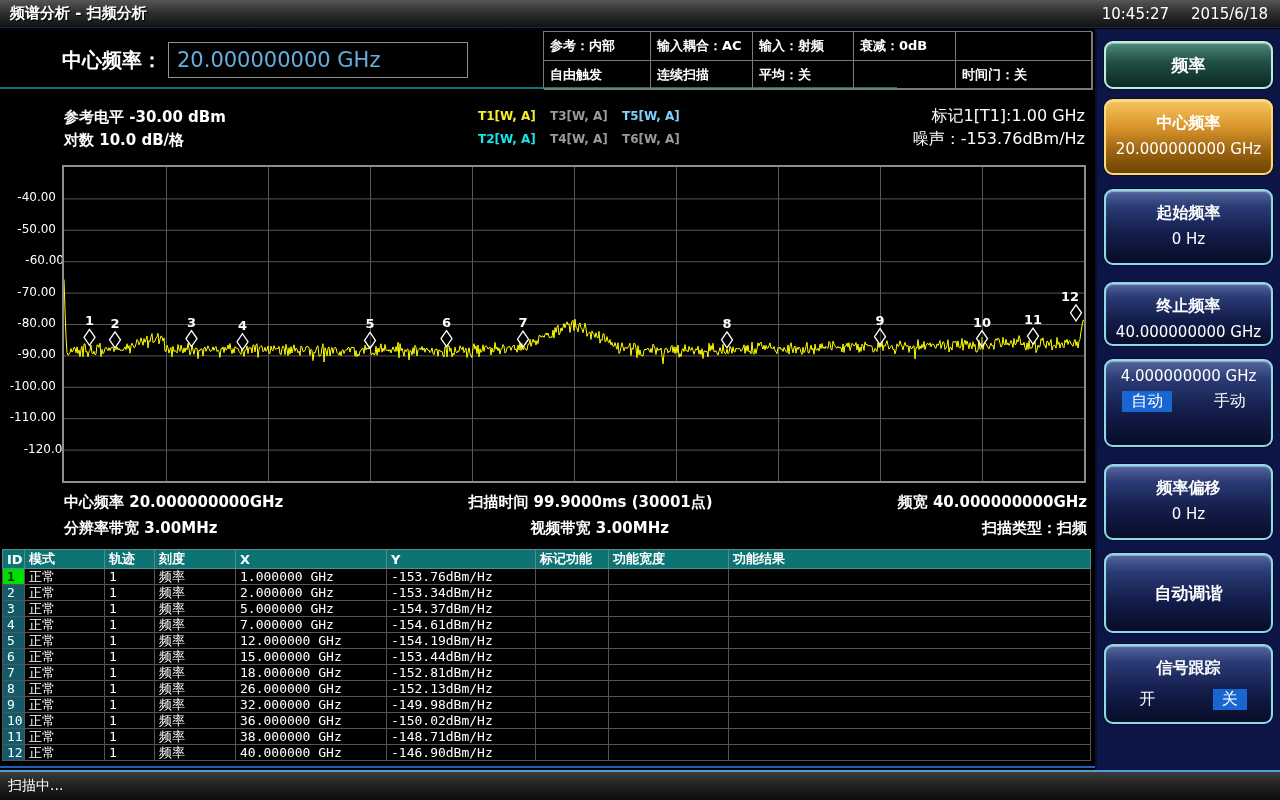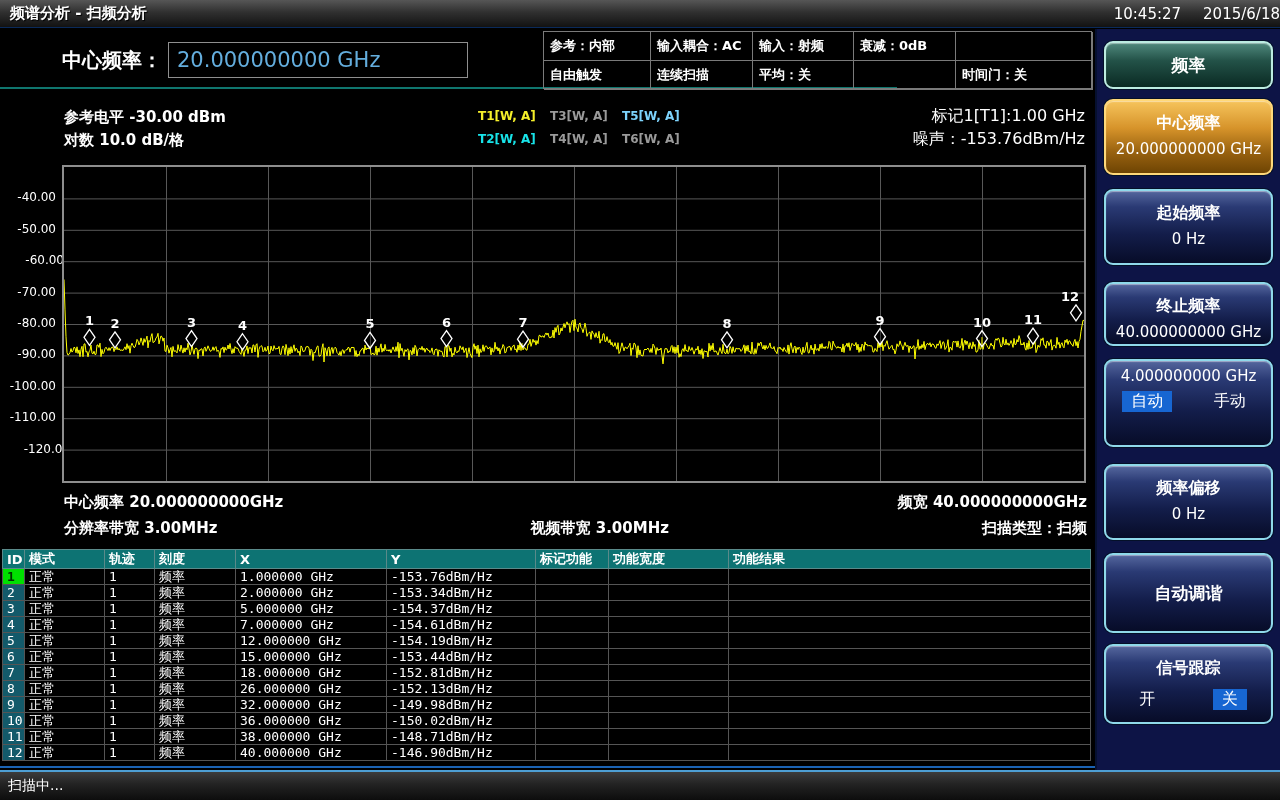--- a/index.html
+++ b/index.html
@@ -9,21 +9,21 @@
     font-family:"DejaVu Sans","Liberation Sans",sans-serif; color:#fff;
   }
   
   .titlebar {
     position:absolute; left:0; top:0; width:1280px; height:28px;
     background:linear-gradient(180deg,#565656 0%,#303030 45%,#121212 100%);
     border-bottom:1px solid #0a2a5a;
     display:flex; align-items:center; justify-content:space-between;
   }
   .titlebar .ttl { font-size:15px; font-weight:bold; padding-left:10px; text-shadow:1px 1px 1px #000; }
-  .titlebar .clock { font-size:15px; padding-right:0; display:flex; gap:22px; }
+  .titlebar .clock { font-size:15px; padding-right:12px; display:flex; gap:22px; }
   
   .header {
     position:absolute; left:0; top:29px; width:897px; height:60px; background:#000;
     border-bottom:2px solid #0f766e;
   }
   .hdr-field { position:absolute; left:62px; top:13px; display:flex; align-items:center; }
   .hdr-label { font-size:20px; font-weight:bold; color:#fff; }
   .hdr-input {
     margin-left:6px; width:300px; height:36px; border:1px solid #8f8f8f; background:#000;
     color:#64aede; font-size:21px; line-height:34px; padding-left:8px;
@@ -223,20 +223,21 @@
             <text x="969" y="157.096" fill="#fff" font-size="13" font-weight="bold" text-anchor="middle">11</text>
           </g>
           <g>
             <polygon points="1012,137.85999999999999 1017.5,145.85999999999999 1012,153.85999999999999 1006.5,145.85999999999999" fill="rgba(0,0,0,0.35)" stroke="#fff" stroke-width="1.3"></polygon>
             <text x="1006" y="133.85999999999999" fill="#fff" font-size="13" font-weight="bold" text-anchor="middle">12</text>
           </g>
         </svg>
     </div>
     <div class="chart-footer" style="top:402px" id="footer-row1">
         <span>中心频率 20.000000000GHz</span>
+        <span>扫描时间 99.9000ms (30001点)</span>
         <span>频宽 40.000000000GHz</span>
       </div>
     <div class="chart-footer" style="top:428px" id="footer-row2">
         <span>分辨率带宽 3.00MHz</span>
         <span>视频带宽 3.00MHz</span>
         <span>扫描类型：扫频</span>
       </div>
   </div>
 
   <table class="mtable">

